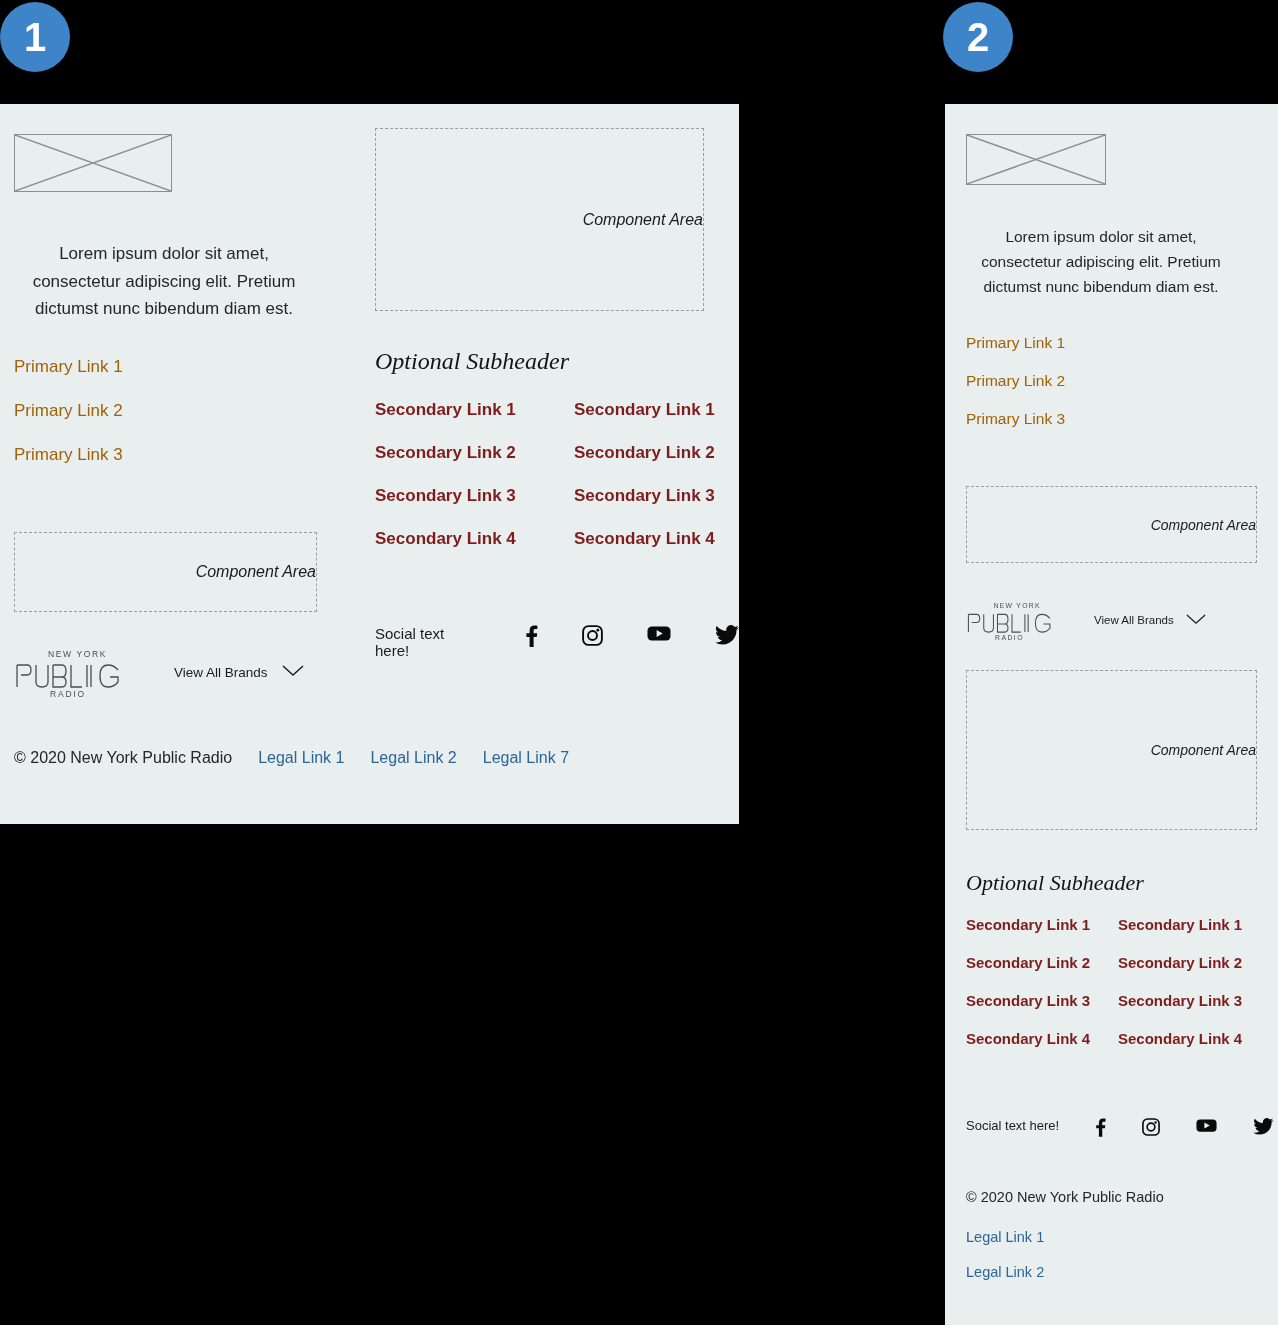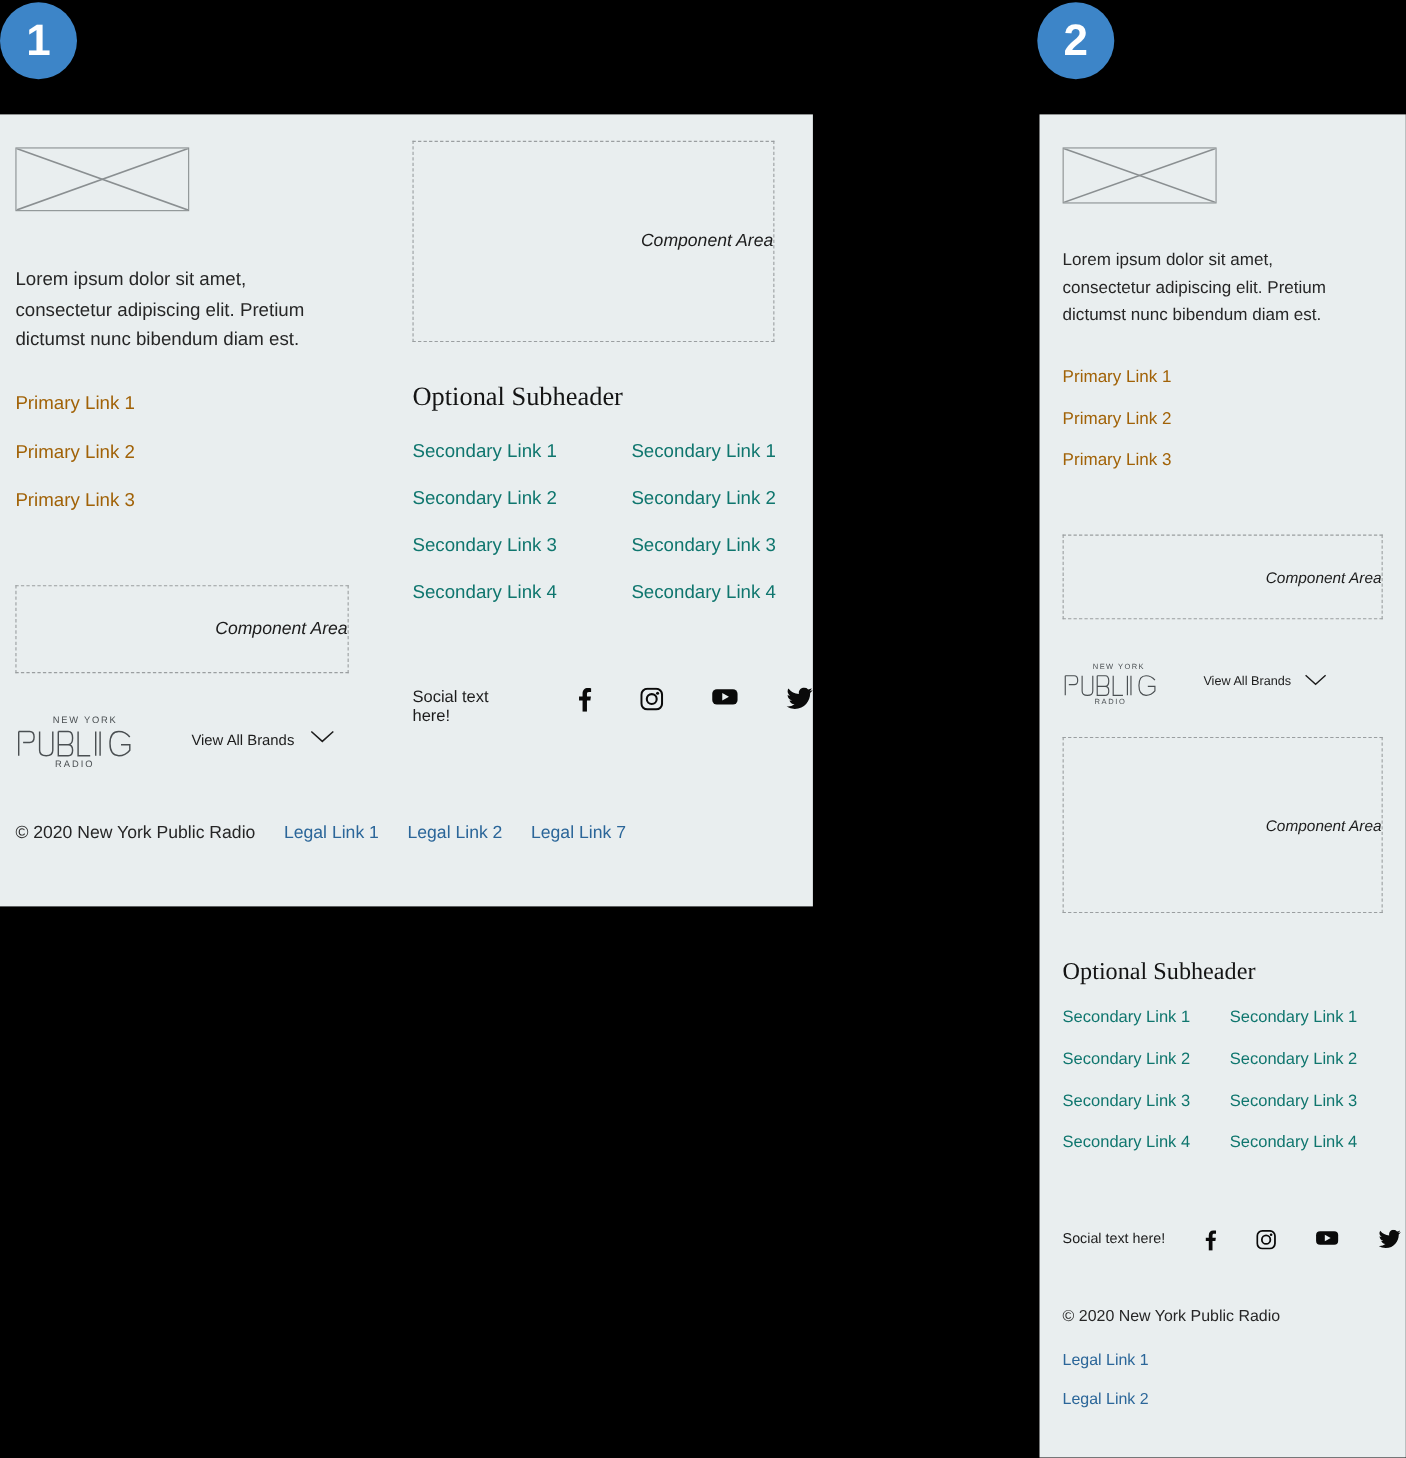--- a/index.html
+++ b/index.html
@@ -62,35 +62,38 @@
     justify-content: flex-end;
     font-style: italic;
     color: #1c1c1c;
     background: transparent;
   }
 
   
   .body-copy {
     color: #262626;
     line-height: 1.62;
+    text-align: center;
   }
   .plink {
     color: #a16207;
     text-decoration: none;
     display: block;
   }
   .slink {
-    color: #0f766e;
+    color: #7f1d1d;
     text-decoration: none;
+    font-weight: bold;
   }
   .subheader {
     font-family: "Liberation Serif", serif;
     color: #141414;
     font-weight: normal;
     margin: 0;
+    font-style: italic;
   }
   .social-text { color: #1c1c1c; }
   .copyright { color: #262626; }
   .legal { color: #2b6699; text-decoration: none; }
   .brands-label { color: #1c1c1c; }
 
   
   .social-row { display: flex; align-items: flex-start; }
   .social-ico { display: block; fill: #0a0a0a; }
 

